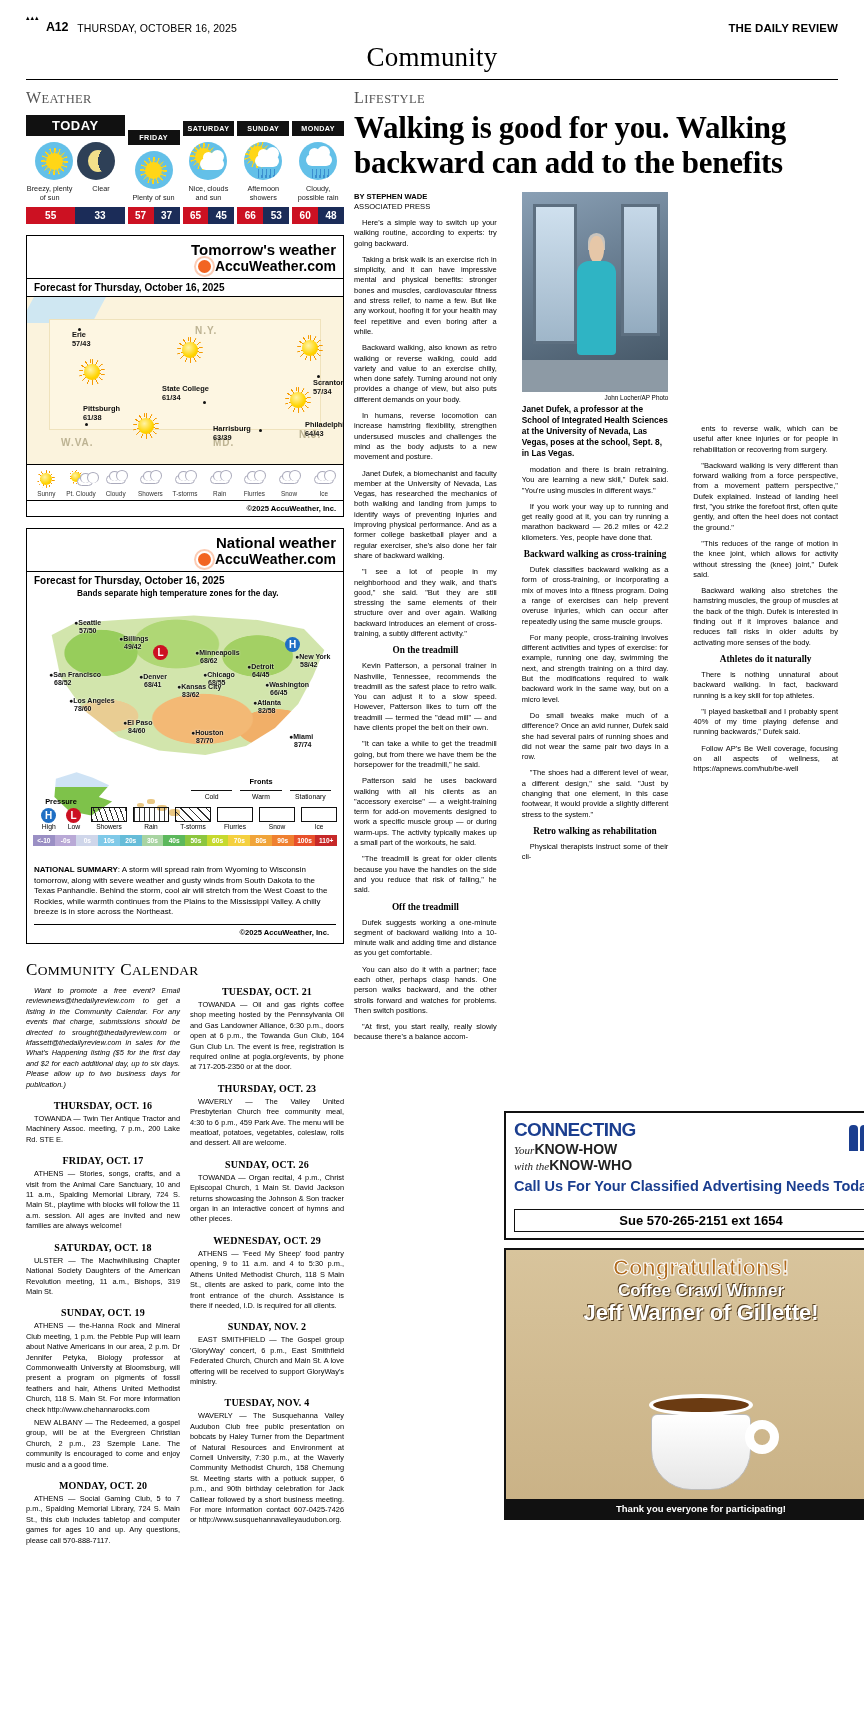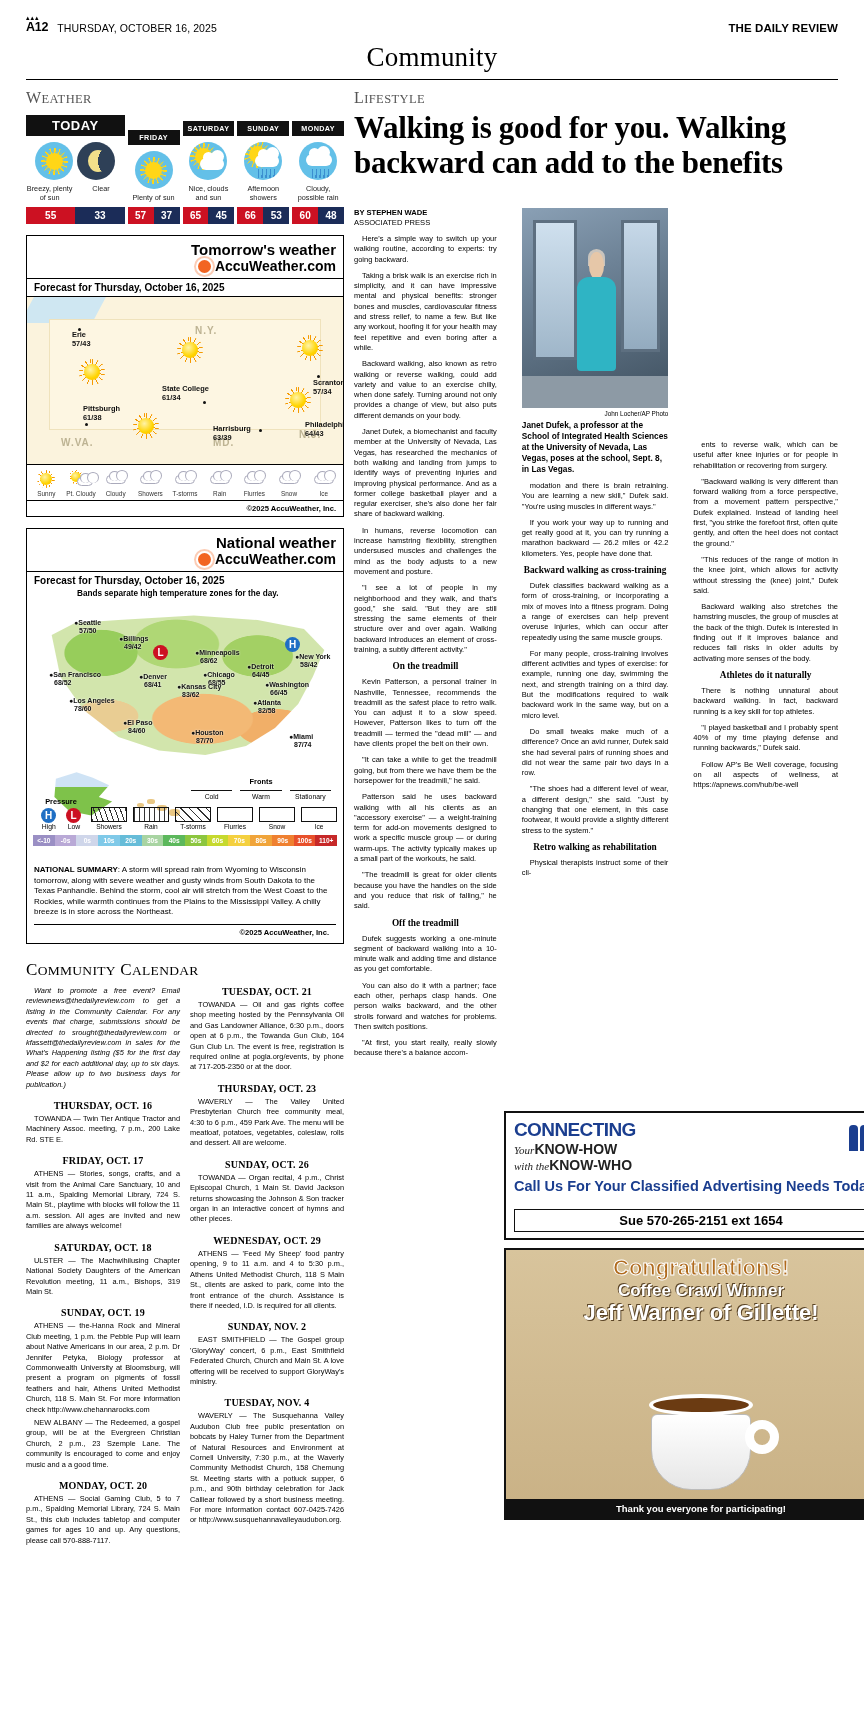--- a/index.html
+++ b/index.html
@@ -10,21 +10,21 @@
     color: #000;
     position: relative;
     overflow: hidden;
   }
   .page { width: 864px; height: 1728px; position: relative; padding: 0 26px; }
 
   
   .masthead { display: flex; align-items: flex-end; padding-top: 22px; height: 34px; }
   .folio-wrap { display: flex; align-items: flex-end; gap: 9px; }
   .folio-dots { font-size: 7px; line-height: 4px; letter-spacing: 1px; color:#000;}
-  .folio { font-family: "Liberation Sans", sans-serif; font-weight: bold; font-size: 12.5px; letter-spacing: -.2px;}
+  .folio { font-family: "Liberation Sans", sans-serif; font-weight: bold; font-size: 12.5px; letter-spacing: -.2px; margin-left: 20px;}
   .folio-date { font-family: "Liberation Sans", sans-serif; font-size: 10.5px; letter-spacing: .1px; padding-bottom: .5px;}
   .paper-name { margin-left: auto; font-family: "Liberation Sans", sans-serif; font-weight: bold; font-size: 11.5px; letter-spacing: .1px;}
   .section-title { text-align: center; font-size: 27px; font-weight: normal; letter-spacing: .2px; margin-top: 8px; font-family:"Liberation Serif",serif;}
   .rule-thick { border-top: 1.6px solid #000; margin-top: 6px; }
 
   
   .cols { display: flex; margin-top: 9px; }
   .colL { width: 318px; position: relative;}
   .gutter { width: 10px; }
   .colR { width: 484px; position: relative; }
@@ -135,21 +135,21 @@
   .cc-title { font-size:17px; letter-spacing:.3px; margin-top:16px;}
   .cc-title .sc { font-size:13.5px;}
   .cc-cols { display:flex; gap:10px; margin-top:6px; }
   .cc-col { width:154px; }
   .cc-intro { font-family:"Liberation Sans",sans-serif; font-style:italic; font-size:7.4px; line-height:10.4px; text-align:justify; text-indent:8px;}
   .cc-date { font-family:"Liberation Serif",serif; font-weight:bold; text-align:center; font-size:10px; margin-top:10px; letter-spacing:.2px;}
   .cc-body { font-family:"Liberation Sans",sans-serif; font-size:7.4px; line-height:10.4px; text-align:justify; text-indent:8px; margin-top:3px;}
 
   
   .headline { font-family:"Liberation Serif",serif; font-weight:bold; font-size:31px; line-height:35px; margin-top:3px; letter-spacing:-.3px;}
-  .art-cols { display:flex; gap:25px; margin-top:28px;}
+  .art-cols { display:flex; gap:25px; margin-top:12px;}
   .ac { width:auto; }
   .byline { font-family:"Liberation Sans",sans-serif; font-weight:bold; font-size:7.6px; line-height:10px;}
   .byline .ap { font-weight:normal; }
   .btext { font-family:"Liberation Sans",sans-serif; font-size:7.5px; line-height:10.3px; text-align:justify; text-indent:8px; margin-top:6px;}
   .subhead { font-family:"Liberation Serif",serif; font-weight:bold; font-size:9.3px; text-align:center; margin:6px 0 3px;}
   .photo { width:100%; height:200px; background:linear-gradient(160deg,#8aa0b5 0%,#6d8296 35%,#3e4f5e 100%); position:relative; overflow:hidden;}
   .photo .win { position:absolute; left:8%; top:6%; width:30%; height:70%; background:linear-gradient(180deg,#cfe0ee,#9fb6c9); border:3px solid #5d6f80;}
   .photo .win2 { position:absolute; right:6%; top:6%; width:26%; height:66%; background:linear-gradient(180deg,#c6d8e8,#93abbf); border:3px solid #5d6f80;}
   .photo .person { position:absolute; left:36%; top:22%; width:30%; height:78%; }
   .photo .head { position:absolute; left:34%; top:0; width:32%; height:17%; border-radius:50%; background:#e6c7a8;}
@@ -596,22 +596,22 @@
       <div class="art-cols">
 
         <div class="ac" style="width:150px">
           <div class="byline">
             <div>BY STEPHEN WADE</div>
             <div class="ap">ASSOCIATED PRESS</div>
           </div>
           <div class="btext">Here's a simple way to switch up your walking routine, according to experts: try going backward.</div>
           <div class="btext">Taking a brisk walk is an exercise rich in simplicity, and it can have impressive mental and physical benefits: stronger bones and muscles, cardiovascular fitness and stress relief, to name a few. But like any workout, hoofing it for your health may feel repetitive and even boring after a while.</div>
           <div class="btext">Backward walking, also known as retro walking or reverse walking, could add variety and value to an exercise chilly, when done safely. Turning around not only provides a change of view, but also puts different demands on your body.</div>
+          <div class="btext">In humans, reverse locomotion can increase hamstring flexibility, strengthen undersused muscles and challenges the mind as the body adjusts to a new movement and posture.</div>
           <div class="btext">Janet Dufek, a biomechanist and faculty member at the University of Nevada, Las Vegas, has researched the mechanics of both walking and landing from jumps to identify ways of preventing injuries and improving physical performance. And as a former college basketball player and a regular exerciser, she's also done her fair share of backward walking.</div>
-          <div class="btext">In humans, reverse locomotion can increase hamstring flexibility, strengthen undersused muscles and challenges the mind as the body adjusts to a new movement and posture.</div>
           <div class="btext">"I see a lot of people in my neighborhood and they walk, and that's good," she said. "But they are still stressing the same elements of their structure over and over again. Walking backward introduces an element of cross-training, a subtly different activity."</div>
           <div class="subhead">On the treadmill</div>
           <div class="btext">Kevin Patterson, a personal trainer in Nashville, Tennessee, recommends the treadmill as the safest place to retro walk. You can adjust it to a slow speed. However, Patterson likes to turn off the treadmill — termed the "dead mill" — and have clients propel the belt on their own.</div>
           <div class="btext">"It can take a while to get the treadmill going, but from there we have them be the horsepower for the treadmill," he said.</div>
           <div class="btext">Patterson said he uses backward walking with all his clients as an "accessory exercise" — a weight-training term for add-on movements designed to work a specific muscle group — or during warm-ups. The activity typically makes up a small part of the workouts, he said.</div>
           <div class="btext">"The treadmill is great for older clients because you have the handles on the side and you reduce that risk of falling," he said.</div>
           <div class="subhead">Off the treadmill</div>
           <div class="btext">Dufek suggests working a one-minute segment of backward walking into a 10-minute walk and adding time and distance as you get comfortable.</div>
           <div class="btext">You can also do it with a partner; face each other, perhaps clasp hands. One person walks backward, and the other strolls forward and watches for problems. Then switch positions.</div>
           <div class="btext">"At first, you start really, really slowly because there's a balance accom-</div>

